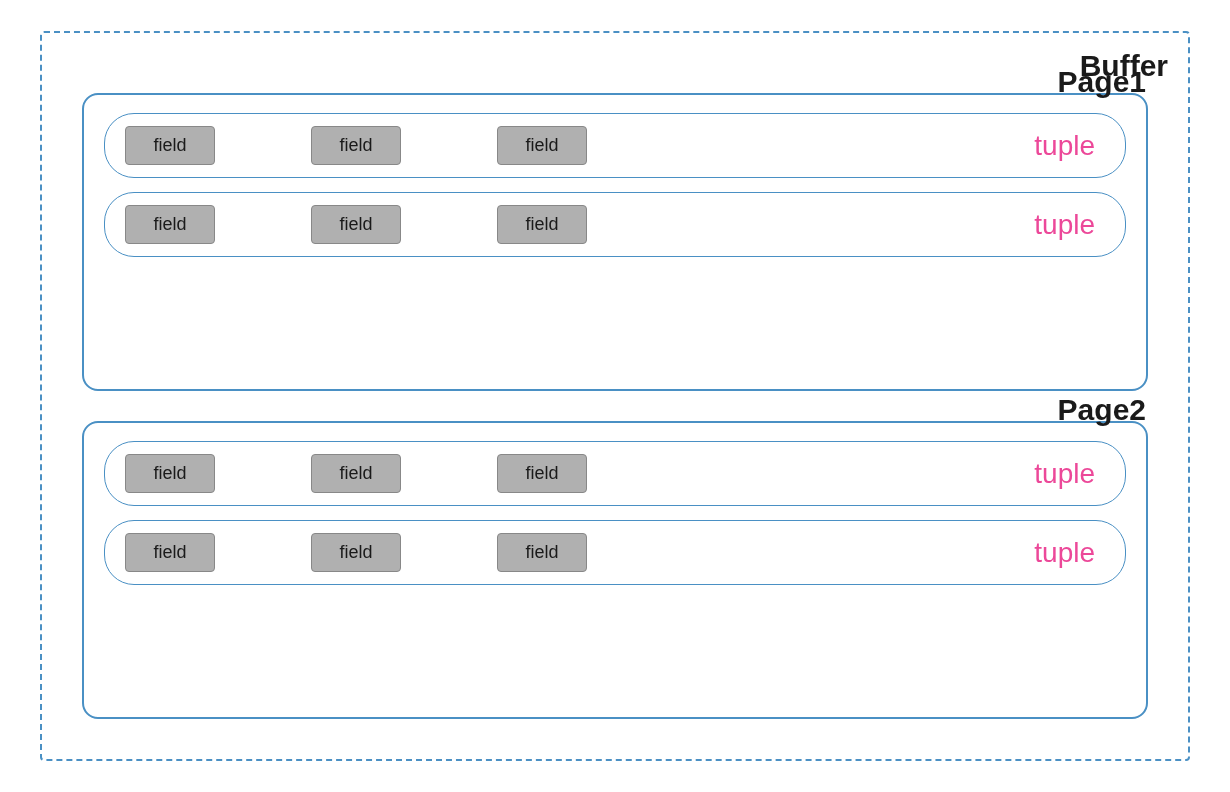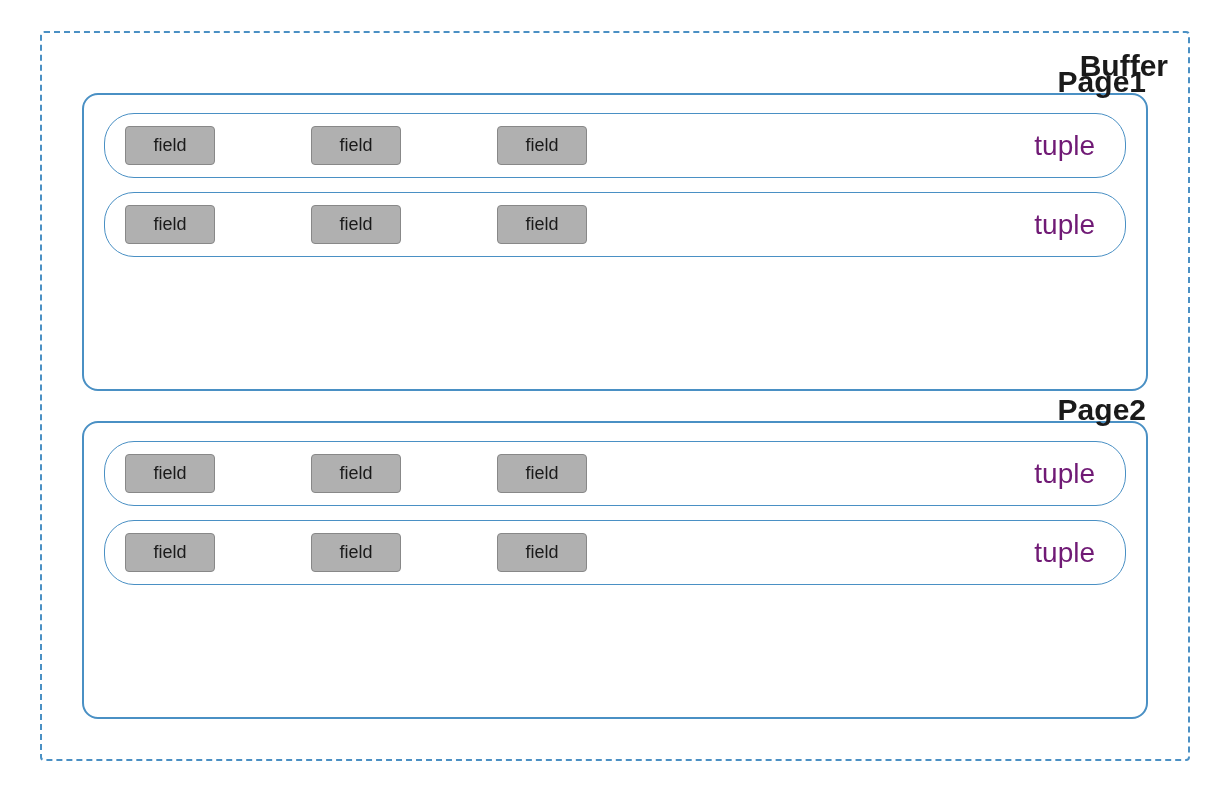--- a/index.html
+++ b/index.html
@@ -86,21 +86,21 @@
       color: #1a1a1a;
       margin-right: 96px;
       min-width: 90px;
       text-align: center;
     }
 
     .tuple-label {
       margin-left: auto;
       font-size: 28px;
       font-weight: normal;
-      color: #701a75;
+      color: #ec4899;
       padding-right: 10px;
     }
   </style>
 </head>
 <body>
 
 <div class="buffer-container">
   <span class="buffer-label">Buffer</span>
   <div class="pages-wrapper">
 

